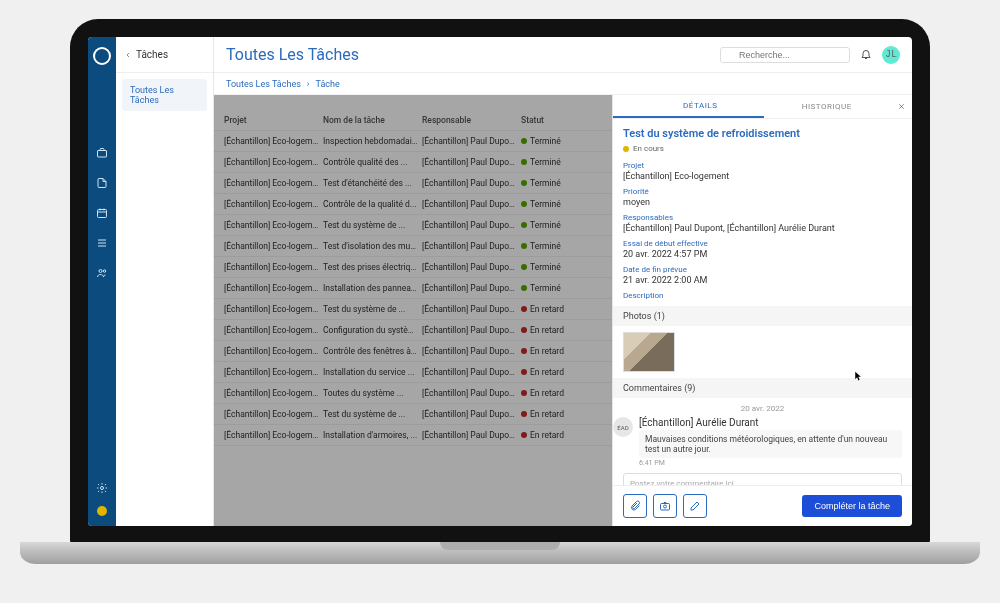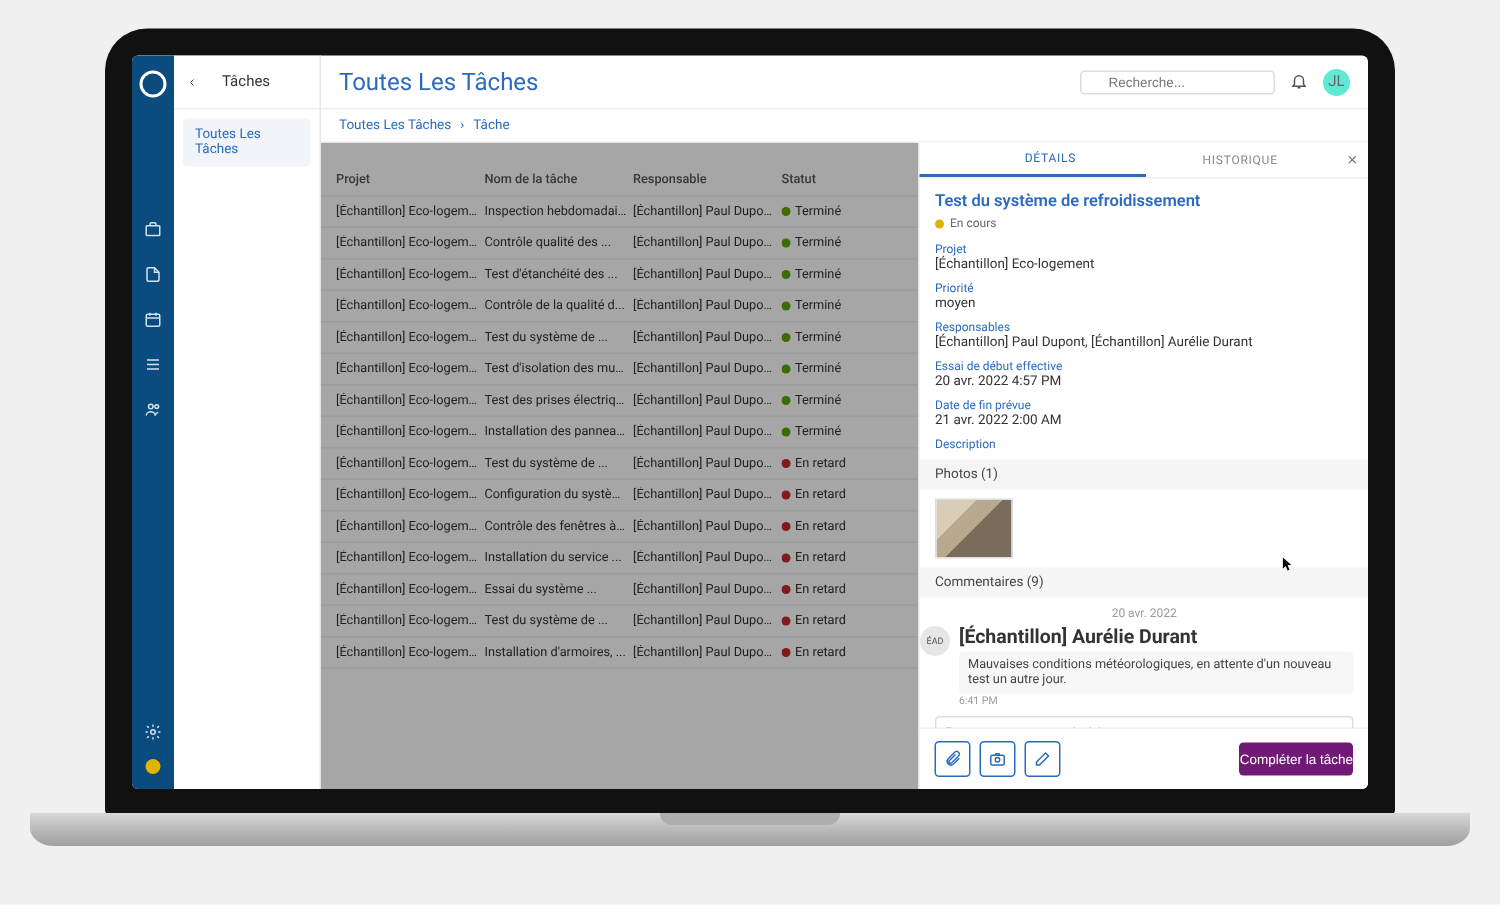--- a/index.html
+++ b/index.html
@@ -82,21 +82,21 @@
 
   
   .sub-sidebar {
     width: 98px;
     background: #fff;
     border-right: 1px solid #e6e6e6;
     display: flex; flex-direction: column;
   }
   .sub-header {
     height: 36px;
-    display:flex; align-items:center; gap:16px;
+    display:flex; align-items:center; gap:4px;
     padding: 0 8px;
     font-size: 10px;
     color: #333;
     border-bottom: 1px solid #eee;
   }
   .sub-header svg { width:8px; height:8px; stroke:#555; stroke-width:2; fill:none;}
   .sub-item {
     font-size: 9px;
     color: #2b6bbf;
     padding: 6px 8px;
@@ -139,21 +139,21 @@
     background:#fff;
   }
   .search-box input {
     border:none; outline:none; flex:1; font-size:9px; color:#555; background:transparent;padding-left:12px;
   }
   .search-box svg { width:10px; height:10px; stroke:#888; stroke-width:2; fill:none; }
   .bell svg { width:12px; height:12px; stroke:#555; stroke-width:2; fill:none;}
   .avatar {
     width: 18px; height:18px; border-radius:50%; background:#5eead4;
     display:flex; align-items:center; justify-content:center;
-    font-size:10px; color:#666;
+    font-size:10px; color:#666;font-family:Liberation Mono, monospace;
   }
 
   .breadcrumb {
     height: 22px;
     display:flex; align-items:center;
     padding: 0 12px;
     font-size: 9px;
     color: #2b6bbf;
     gap: 6px;
     border-bottom:1px solid #f2f2f2;
@@ -270,21 +270,21 @@
 
   .comment-date { text-align:center; font-size:8px; color:#999; margin:4px 0;}
   .comment-block { display:flex; gap:6px; margin-bottom:4px;}
   .comment-avatar {
     width:20px; height:20px; border-radius:50%;
     background:#e6e6e6; display:flex; align-items:center; justify-content:center;
     font-size:6px; color:#555; flex-shrink:0;
     margin-left:-10px;
   }
   .comment-content { flex:1; }
-  .comment-author { font-size:13px; color:#333; font-weight:700; }
+  .comment-author { font-size:10px; color:#333; font-weight:400; }
   .comment-text { font-size:8.5px; color:#444; background:#f7f7f7; padding:4px 6px; border-radius:3px; margin-top:2px;}
   .comment-time { font-size:7px; color:#999; margin-top:1px;}
 
   .comment-input {
     border:1px solid #ddd; border-radius:3px;
     padding:5px 6px; font-size:8px; color:#aaa;
     margin-top:6px;
   }
 
   .detail-footer {
@@ -294,23 +294,23 @@
   }
   .icon-btn {
     width:24px; height:24px;
     border:1px solid #2b6bbf; border-radius:3px;
     display:flex; align-items:center; justify-content:center;
     cursor:pointer;
   }
   .icon-btn svg { width:12px; height:12px; stroke:#2b6bbf; stroke-width:2; fill:none;}
   .complete-btn {
     margin-left:auto;
-    background:#701a75; color:#fff;
+    background:#1d4ed8; color:#fff;
     border:none; border-radius:3px;
-    padding: 6px 0;
+    padding: 6px 12px;
     font-size:9px; cursor:pointer;
   }
 
   .cursor-pointer {
     position:absolute;
     right:48px; bottom:150px;
     width:10px; height:10px;
     z-index:20;
   }
   .cursor-pointer svg { fill:#000; }
@@ -514,21 +514,21 @@
                     <div class="cell">[Échantillon] Eco-logement</div>
                     <div class="cell">Installation du service ...</div>
                     <div class="cell">[Échantillon] Paul Dupont...</div>
                     <div class="cell status-cell">
                       <span class="dot red"></span>
                       <span>En retard</span>
                     </div>
                   </div>
                   <div class="task-row">
                     <div class="cell">[Échantillon] Eco-logement</div>
-                    <div class="cell">Essai du système ...</div>
+                    <div class="cell">Toutes du système ...</div>
                     <div class="cell">[Échantillon] Paul Dupont...</div>
                     <div class="cell status-cell">
                       <span class="dot red"></span>
                       <span>En retard</span>
                     </div>
                   </div>
                   <div class="task-row">
                     <div class="cell">[Échantillon] Eco-logement</div>
                     <div class="cell">Test du système de ...</div>
                     <div class="cell">[Échantillon] Paul Dupont...</div>

